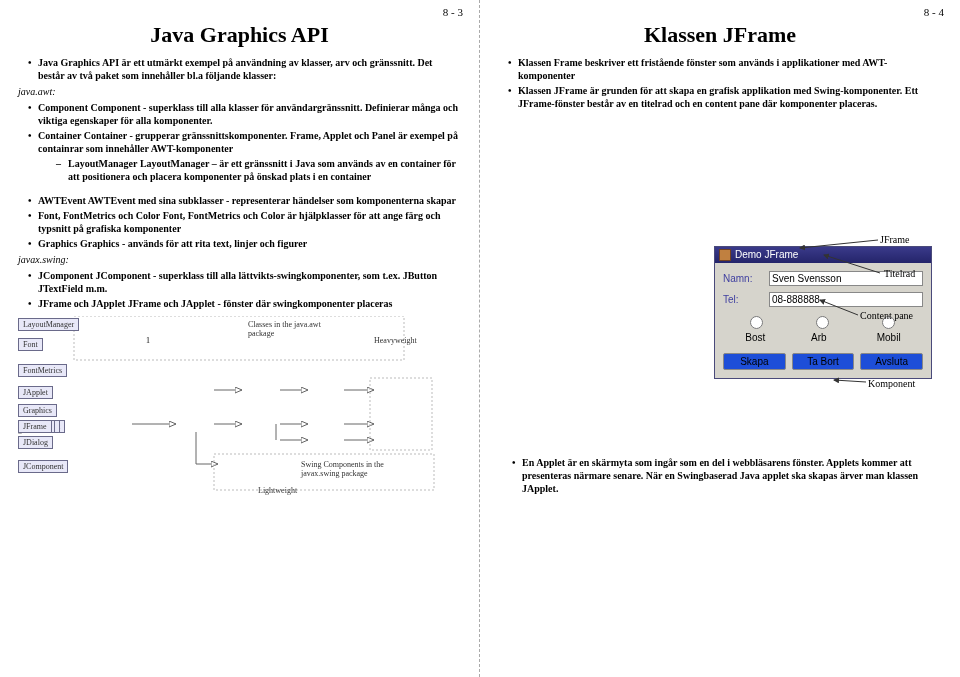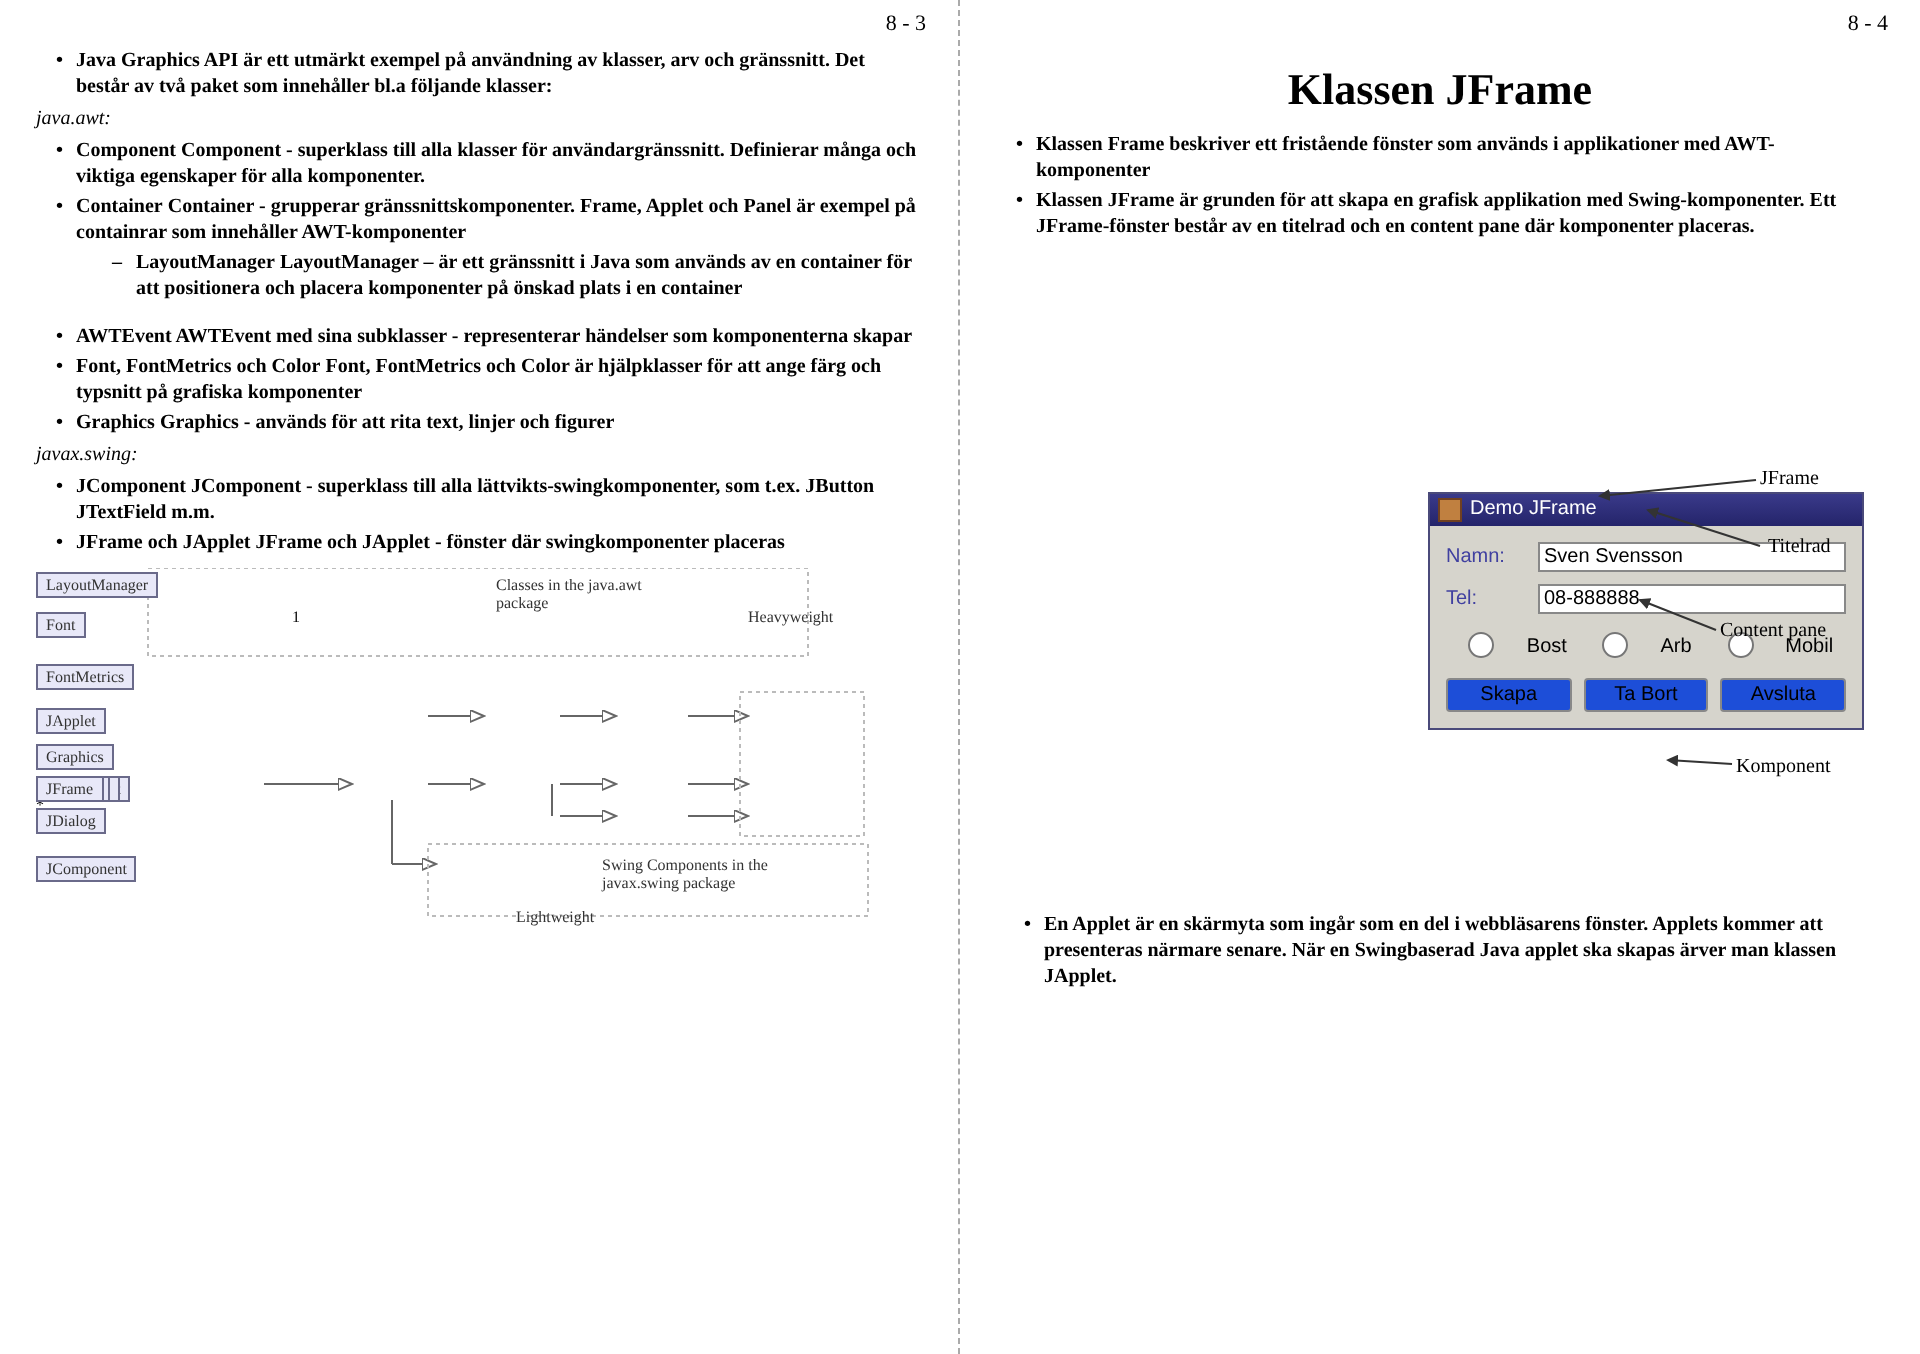--- a/index.html
+++ b/index.html
@@ -13,21 +13,21 @@
     overflow: hidden;
   }
   .page {
     display: flex;
     flex-direction: row;
     width: 100%;
     height: 100%;
   }
   .col {
     width: 50%;
-    padding: 20px 18px;
+    padding: 10px 18px;
     box-sizing: border-box;
     position: relative;
   }
   .col.left {
     border-right: 1px dashed #aaa;
   }
   .pgnum {
     position: absolute;
     top: 6px;
     right: 16px;
@@ -156,23 +156,24 @@
     border: 1px solid #888;
     background: #fff;
   }
   .uiwin .radios {
     display: flex;
     justify-content: space-around;
     margin: 4px 0 10px;
   }
   .uiwin .radios label {
     display: flex;
-    align-items: flex-end;
-    gap: 13px;
-    font-size: 10px;
+    align-items: flex-start;
+    gap: 3px;
+    font-size: 10px;
+    flex-direction: column;
   }
   .uiwin .btns {
     display: flex;
     justify-content: space-between;
     gap: 6px;
   }
   .uiwin .btns button {
     flex: 1;
     font-size: 10px;
     padding: 2px 4px;
@@ -201,20 +202,21 @@
     font-size: 11px;
   }
 </style>
 </head>
 <body>
 
 <div class="page">
 
   <div class="col left">
     <div class="pgnum">8 - 3</div>
+    <h1>Java Graphics API</h1>
 
     <ul class="top">
       <li>Java Graphics API är ett utmärkt exempel på användning av klasser, arv och gränssnitt. Det består av två paket som innehåller bl.a följande klasser:</li>
     </ul>
     <div class="pkg">java.awt:</div>
     <ul class="top">
       <li><b>Component</b> <span>Component - superklass till alla klasser för användargränssnitt. Definierar många och viktiga egenskaper för alla komponenter.</span></li>
       <li><b>Container</b> <span>Container - grupperar gränssnittskomponenter. Frame, Applet och Panel är exempel på containrar som innehåller AWT-komponenter</span>
         <ul class="sub">
           <li><b>LayoutManager</b> <span>LayoutManager – är ett gränssnitt i Java som används av en container för att positionera och placera komponenter på önskad plats i en container</span></li>

